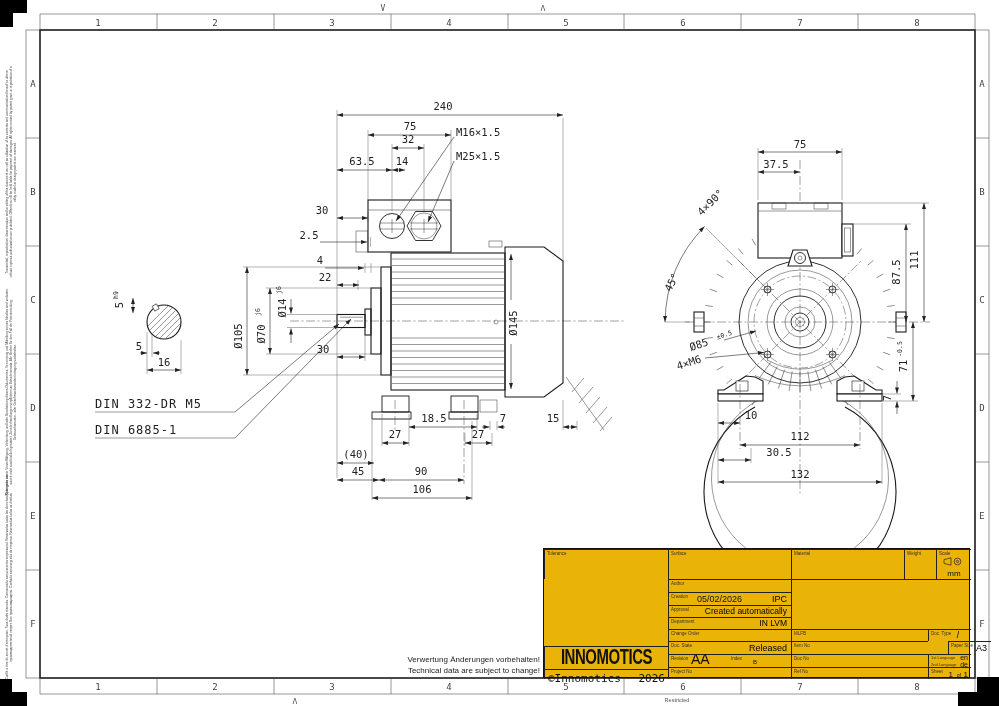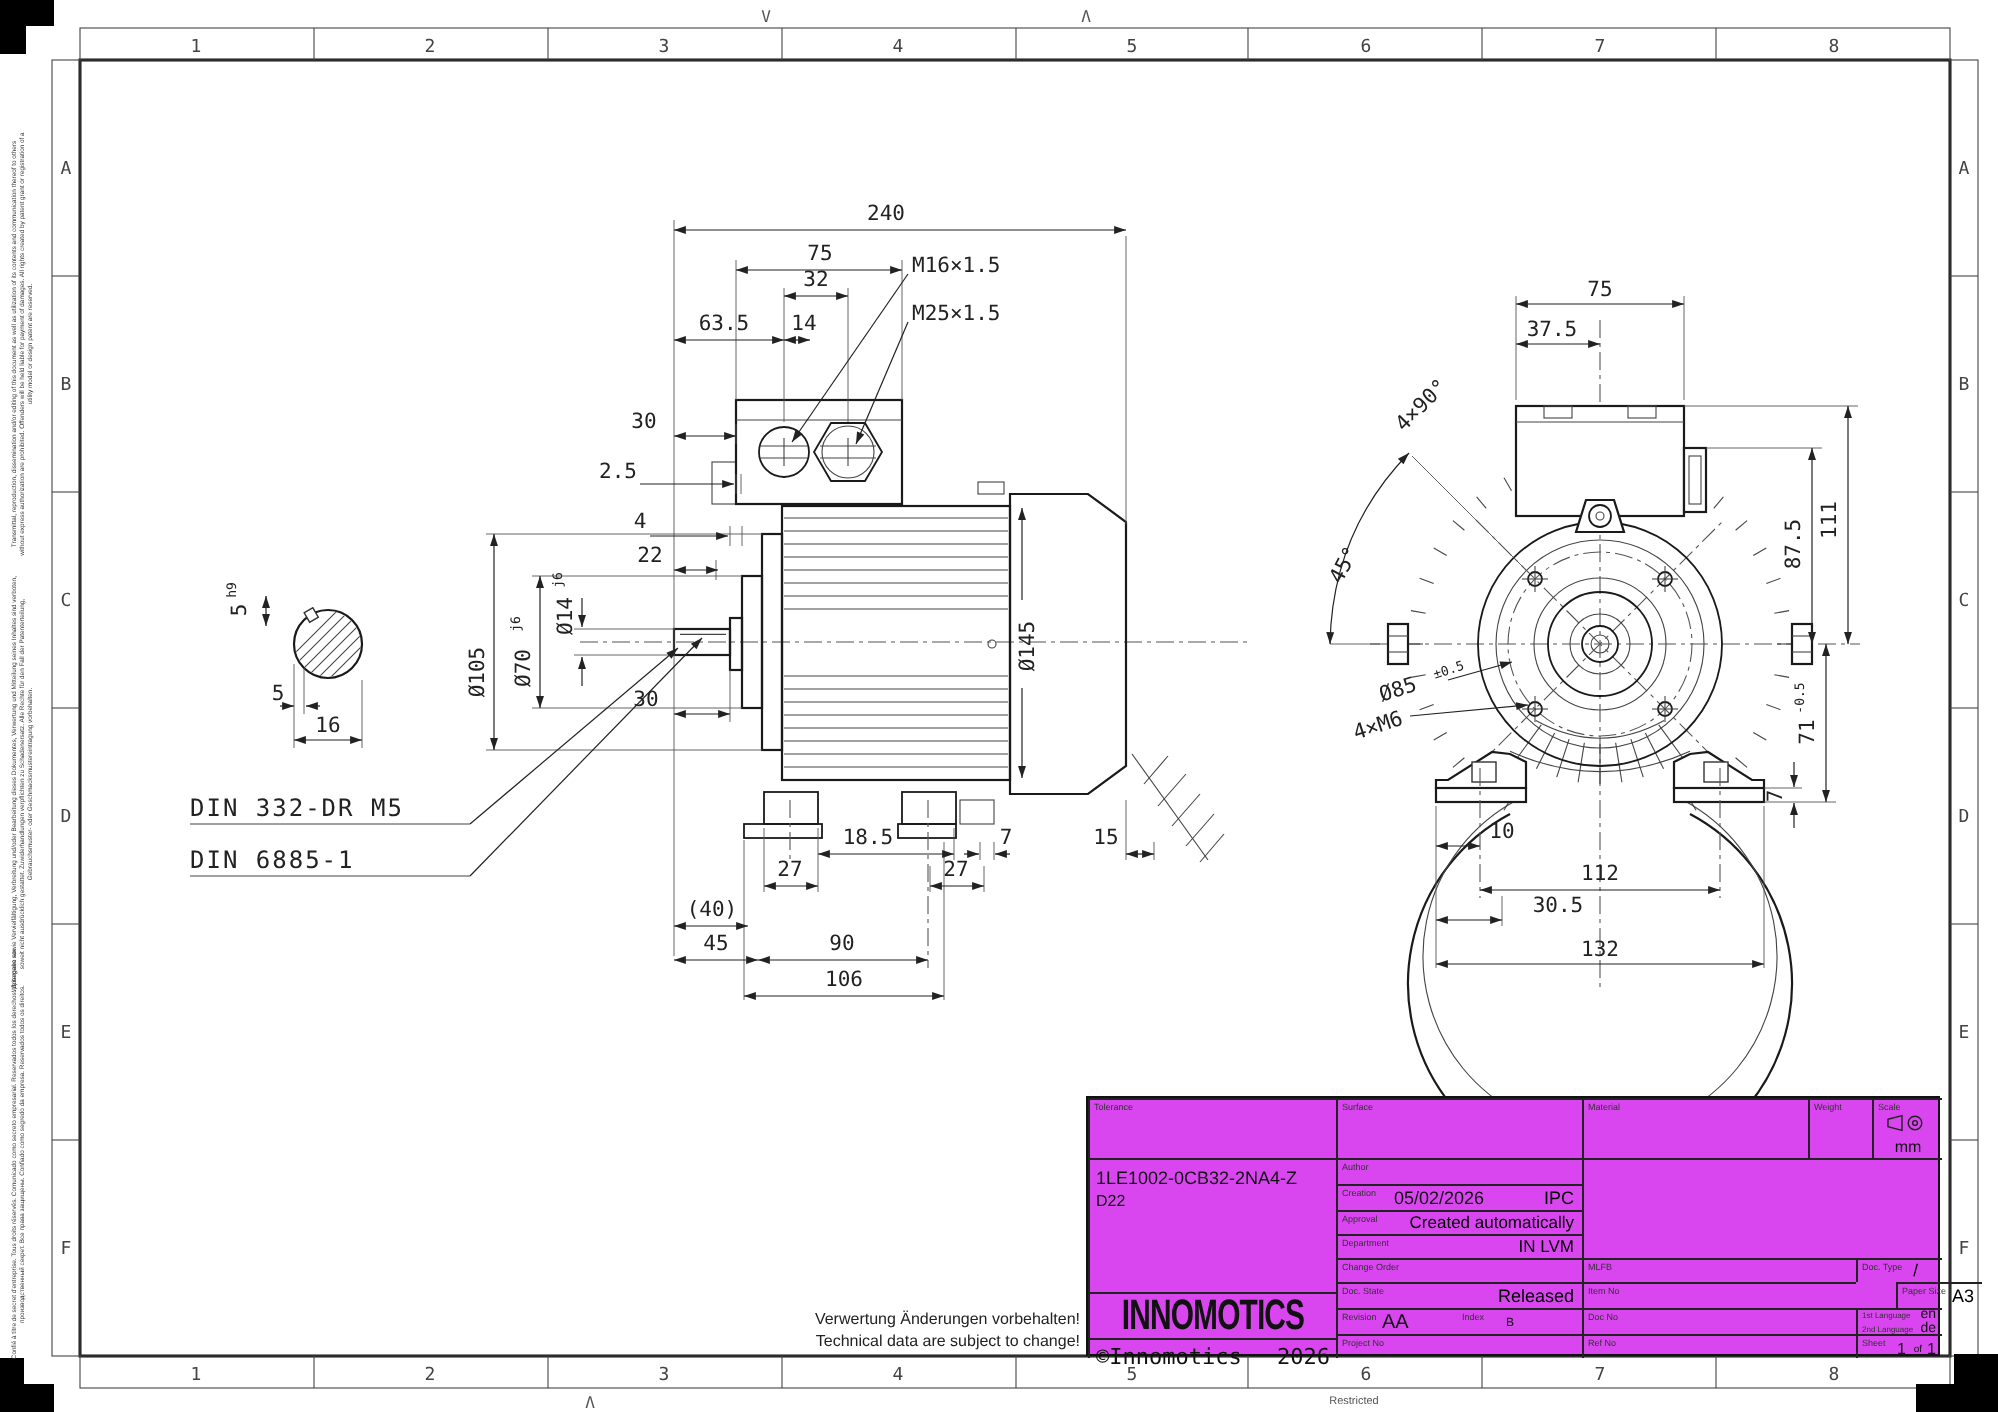--- a/index.html
+++ b/index.html
@@ -17,21 +17,21 @@
   .wf{fill:#fff;stroke:#1a1a1a;stroke-width:1.1}
   .wt{fill:#fff;stroke:#333;stroke-width:.7}
   .dt{font-family:"DejaVu Sans Mono",monospace;font-size:10.5px;fill:#222;text-anchor:middle}
   .ds{font-family:"DejaVu Sans Mono",monospace;font-size:6.5px;fill:#222;text-anchor:middle}
   .da{text-anchor:start}
   .bt{font-family:"DejaVu Sans Mono",monospace;font-size:9px;fill:#444;text-anchor:middle}
   .ft{font-family:"DejaVu Sans Mono",monospace;font-size:8px;fill:#555;text-anchor:middle}
   .rs{font-family:"Liberation Sans",sans-serif;font-size:5.5px;fill:#555;text-anchor:middle}
   
   .tb{position:absolute;left:543px;top:548px;width:427px;height:130px;border:1.5px solid #111;
-      background:#d946ef;box-sizing:border-box;font-family:"Liberation Sans",sans-serif}
+      background:#eab308;box-sizing:border-box;font-family:"Liberation Sans",sans-serif}
   .c{position:absolute;border-left:1px solid #222;border-top:1px solid #222;box-sizing:border-box}
   .lbl{position:absolute;top:1px;left:2px;font-size:4.5px;color:#333;white-space:nowrap}
   .vr{position:absolute;right:4px;bottom:1px;font-size:8.5px;color:#000;white-space:nowrap}
   .legal{position:absolute;left:5px;width:212px;font-size:3.2px;line-height:1.3;color:#333;
          transform:rotate(-90deg);transform-origin:0 0;text-align:center}
   .notes{position:absolute;left:300px;top:654px;width:240px;text-align:right;font-size:8px;
          line-height:11px;color:#222}
   .logo{width:100%;text-align:center;font-weight:bold;font-size:17px;letter-spacing:-.5px;
         line-height:22px;transform:scale(.88,1.25);white-space:nowrap}
   .cpy{display:flex;justify-content:space-between;padding:4px 3px;
@@ -515,24 +515,20 @@
   </div>
   <div class="c" style="left:392px;top:0;width:35px;height:30px">
     <span class="lbl">Scale</span>
     <svg width="22" height="9" viewBox="0 0 22 9" style="position:absolute;left:6px;top:7px">
       <path d="M1,2.6 L8,0.8 L8,8.2 L1,6.4 Z" fill="none" stroke="#222" stroke-width=".7"></path>
       <circle cx="14.5" cy="4.5" r="3.4" fill="none" stroke="#222" stroke-width=".7"></circle>
       <circle cx="14.5" cy="4.5" r="1.2" fill="none" stroke="#222" stroke-width=".7"></circle>
     </svg>
     <span style="position:absolute;left:0;right:0;bottom:1px;text-align:center;font-size:8px">mm</span>
   </div>
-  <div class="c" style="left:0;top:30px;width:124px;height:67px;padding:4px 3px;font-size:9px;line-height:11px">
-    <div>1LE1002-0CB32-2NA4-Z</div>
-    <div style="font-size:8px">D22</div>
-  </div>
   <div class="c" style="left:0;top:97px;width:124px;height:23px">
     <div class="logo">INNOMOTICS</div>
   </div>
   <div class="c cpy" style="left:0;top:120px;width:124px;height:10px">
     <span>©Innomotics</span>
     <span>2026</span>
   </div>
 
   <div class="c" style="left:124px;top:30px;width:123px;height:13px">
     <span class="lbl">Author</span>
@@ -552,21 +548,21 @@
   </div>
   <div class="c" style="left:124px;top:80px;width:123px;height:12px">
     <span class="lbl">Change Order</span>
   </div>
   <div class="c" style="left:124px;top:92px;width:123px;height:13px">
     <span class="lbl">Doc. State</span>
     <span class="vr" style="font-size:9px">Released</span>
   </div>
   <div class="c" style="left:124px;top:105px;width:123px;height:13px">
     <span class="lbl">Revision</span>
-    <span style="position:absolute;left:22px;bottom:0;font-size:10px">AA</span>
+    <span style="position:absolute;left:22px;bottom:0;font-size:14px">AA</span>
     <span class="lbl" style="left:62px">Index</span>
     <span style="position:absolute;left:84px;top:4px;font-size:6px">B</span>
   </div>
   <div class="c" style="left:124px;top:118px;width:123px;height:12px">
     <span class="lbl">Project No</span>
   </div>
 
   <div class="c" style="left:247px;top:30px;width:180px;height:50px;padding:7px 6px;font-size:10.5px;line-height:17px">
   </div>
   <div class="c" style="left:247px;top:80px;width:137px;height:12px">

